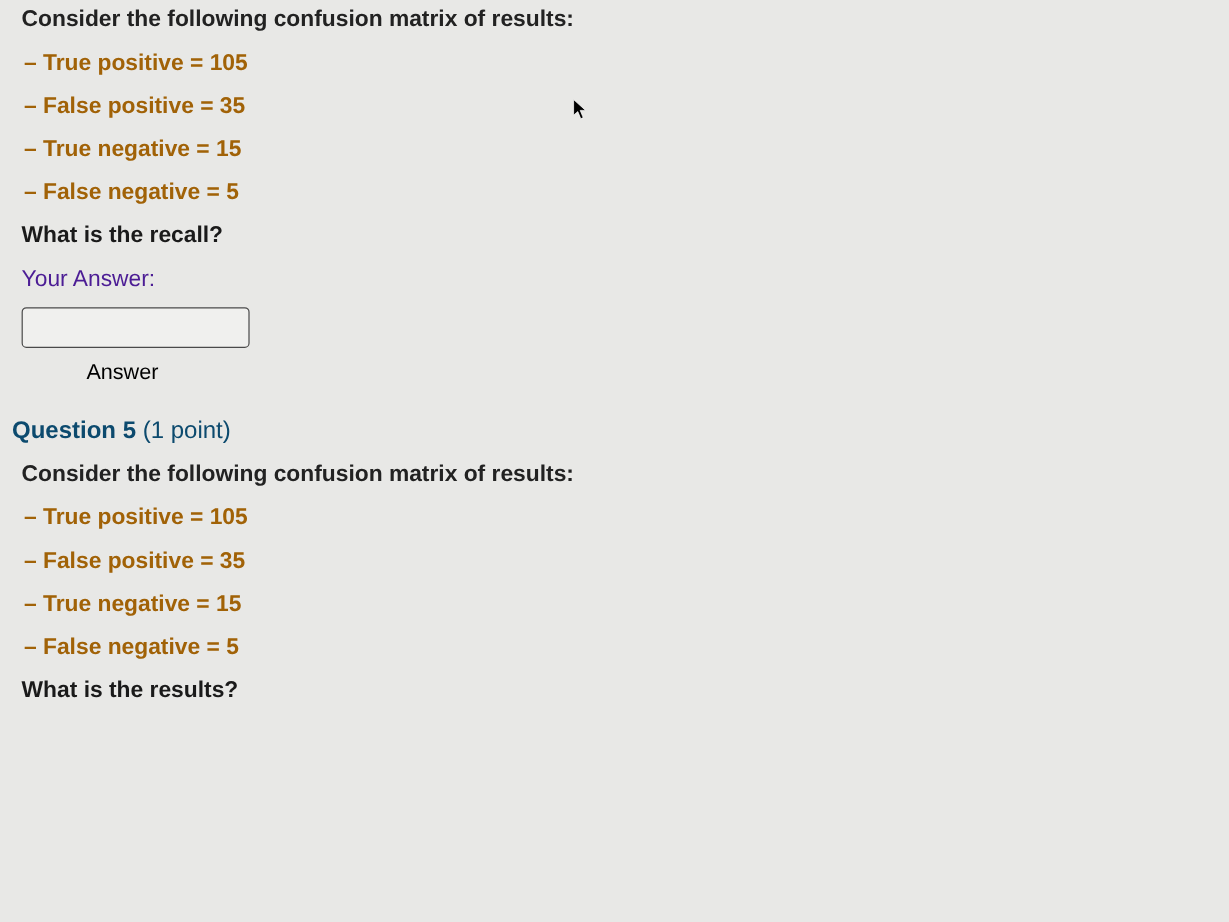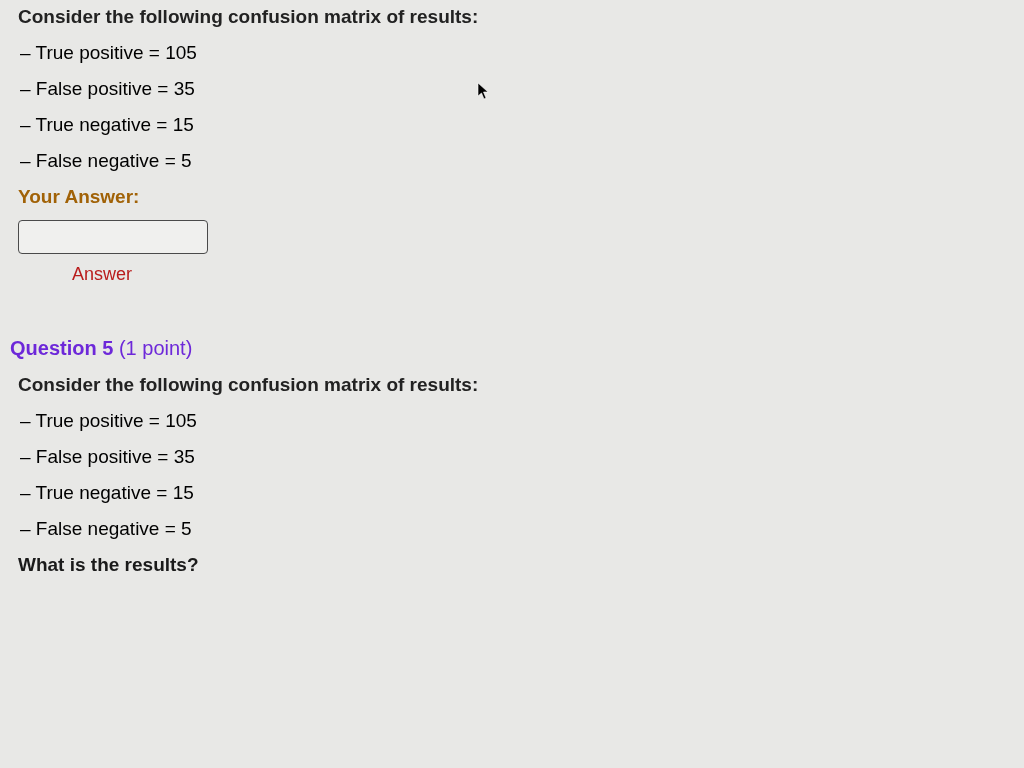--- a/index.html
+++ b/index.html
@@ -20,63 +20,63 @@
       padding: 6px 18px 0 18px;
     }
     .prompt-line {
       font-size: 19px;
       font-weight: 700;
       margin-bottom: 14px;
       color: #222;
     }
     .bullet-line {
       font-size: 19px;
-      font-weight: 400;
+      font-weight: 700;
       margin-bottom: 14px;
-      color: #000000;
+      color: #a16207;
       padding-left: 2px;
     }
     .question-bold {
       font-size: 19px;
       font-weight: 700;
       margin-top: 4px;
       margin-bottom: 14px;
       color: #1a1a1a;
     }
     .answer-label {
       font-size: 19px;
-      font-weight: 700;
+      font-weight: 400;
       margin-top: 6px;
       margin-bottom: 10px;
-      color: #a16207;
+      color: #4c1d95;
     }
     .answer-input {
       width: 190px;
       height: 34px;
       border: 1.5px solid #4a4a4a;
       border-radius: 4px;
       background: #f0f0ee;
       padding: 4px 8px;
       font-size: 16px;
       margin-top: 2px;
       margin-bottom: 10px;
     }
     .answer-caption {
       font-size: 18px;
       font-weight: 400;
       margin-left: 54px;
-      margin-bottom: 52px;
-      color: #b91c1c;
+      margin-bottom: 27px;
+      color: #000000;
     }
     .question-header {
       font-size: 20px;
       margin-top: 8px;
       margin-bottom: 14px;
       margin-left: -8px;
-      color: #6d28d9;
+      color: #0c4a6e;
     }
     .question-header .qnum {
       font-weight: 700;
     }
     .question-header .points {
       font-weight: 400;
     }
     .section-2 {
       margin-top: 4px;
     }
@@ -93,20 +93,21 @@
 <body>
 
 <div class="quiz-container">
 
   <div>
     <div class="prompt-line">Consider the following confusion matrix of results:</div>
     <div class="bullet-line">– True positive = 105</div>
     <div class="bullet-line">– False positive = 35</div>
     <div class="bullet-line">– True negative = 15</div>
     <div class="bullet-line">– False negative = 5</div>
+    <div class="question-bold">What is the recall?</div>
     <div class="answer-label">Your Answer:</div>
     <input type="text" class="answer-input" value="" style="">
     <div class="answer-caption">Answer</div>
   </div>
 
   <div class="section-2">
     <div class="question-header">
       <span class="qnum">Question 5</span><span class="points"> (1 point)</span>
     </div>
     <div class="prompt-line">Consider the following confusion matrix of results:</div>

